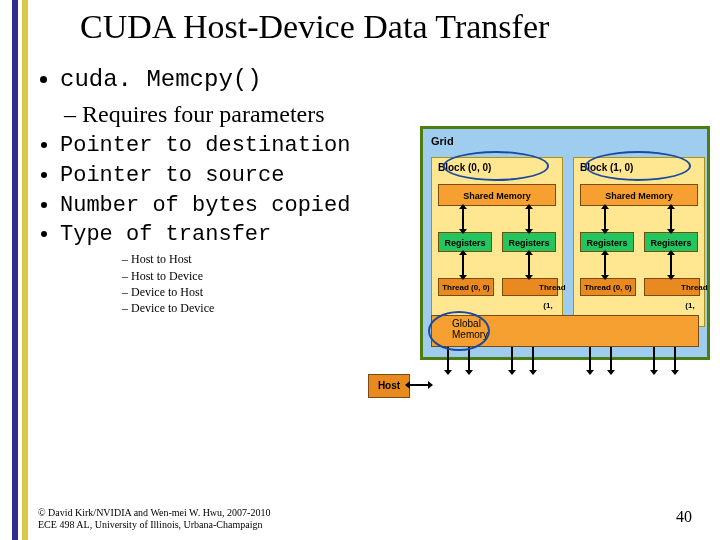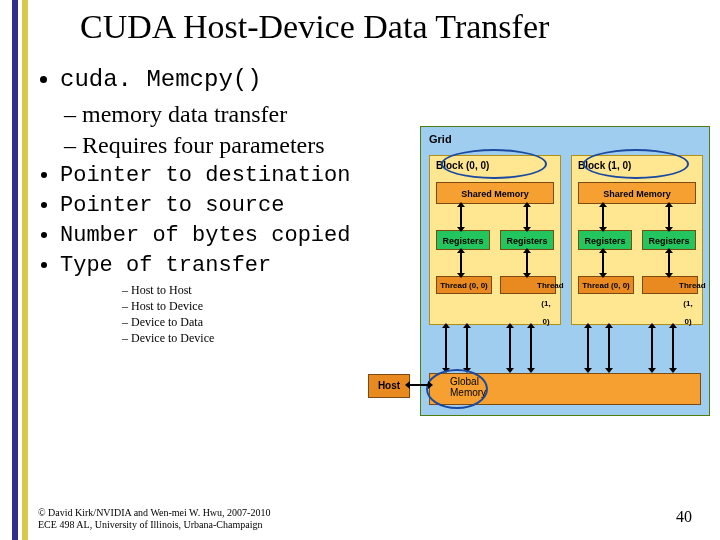--- a/index.html
+++ b/index.html
@@ -88,23 +88,23 @@
     position: absolute;
     top: 126px;
     left: 420px;
     width: 290px;
     height: 290px;
     font-family: Arial, sans-serif;
   }
   .grid {
     position: absolute;
     top: 0; left: 0;
-    width: 290px; height: 290px;
+    width: 290px; height: 234px;
     background: #9fcdf0;
-    border: 1px solid #4d7c0f;
+    border: 3px solid #4d7c0f;
     box-sizing: border-box;
   }
   .grid-label {
     position: absolute;
     top: 6px; left: 8px;
     font-size: 11px; font-weight: bold;
   }
   .glob {
     position: absolute;
     left: 8px; right: 8px; bottom: 10px; height: 32px;
@@ -244,33 +244,32 @@
 <div class="left-stripe"></div>
 <div class="left-stripe2"></div>
 
 <div class="title">CUDA Host-Device Data Transfer</div>
 
 <div class="content">
   <ul>
     <li>cuda. Memcpy()</li>
   </ul>
   <div class="sub1">
-    <div>– memory data transfer</div>
     <div>– Requires four parameters</div>
   </div>
   <ul class="sub2">
     <li>Pointer to destination</li>
     <li>Pointer to source</li>
     <li>Number of bytes copied</li>
     <li>Type of transfer</li>
   </ul>
   <div class="sub3">
     <div>– Host to Host</div>
     <div>– Host to Device</div>
-    <div>– Device to Data</div>
+    <div>– Device to Host</div>
     <div>– Device to Device</div>
   </div>
 </div>
 
 <div class="diagram">
   <div class="grid">
     <div class="grid-label">Grid</div>
 
     <div class="block b0">
       <div class="block-label">Block (0, 0)</div>

